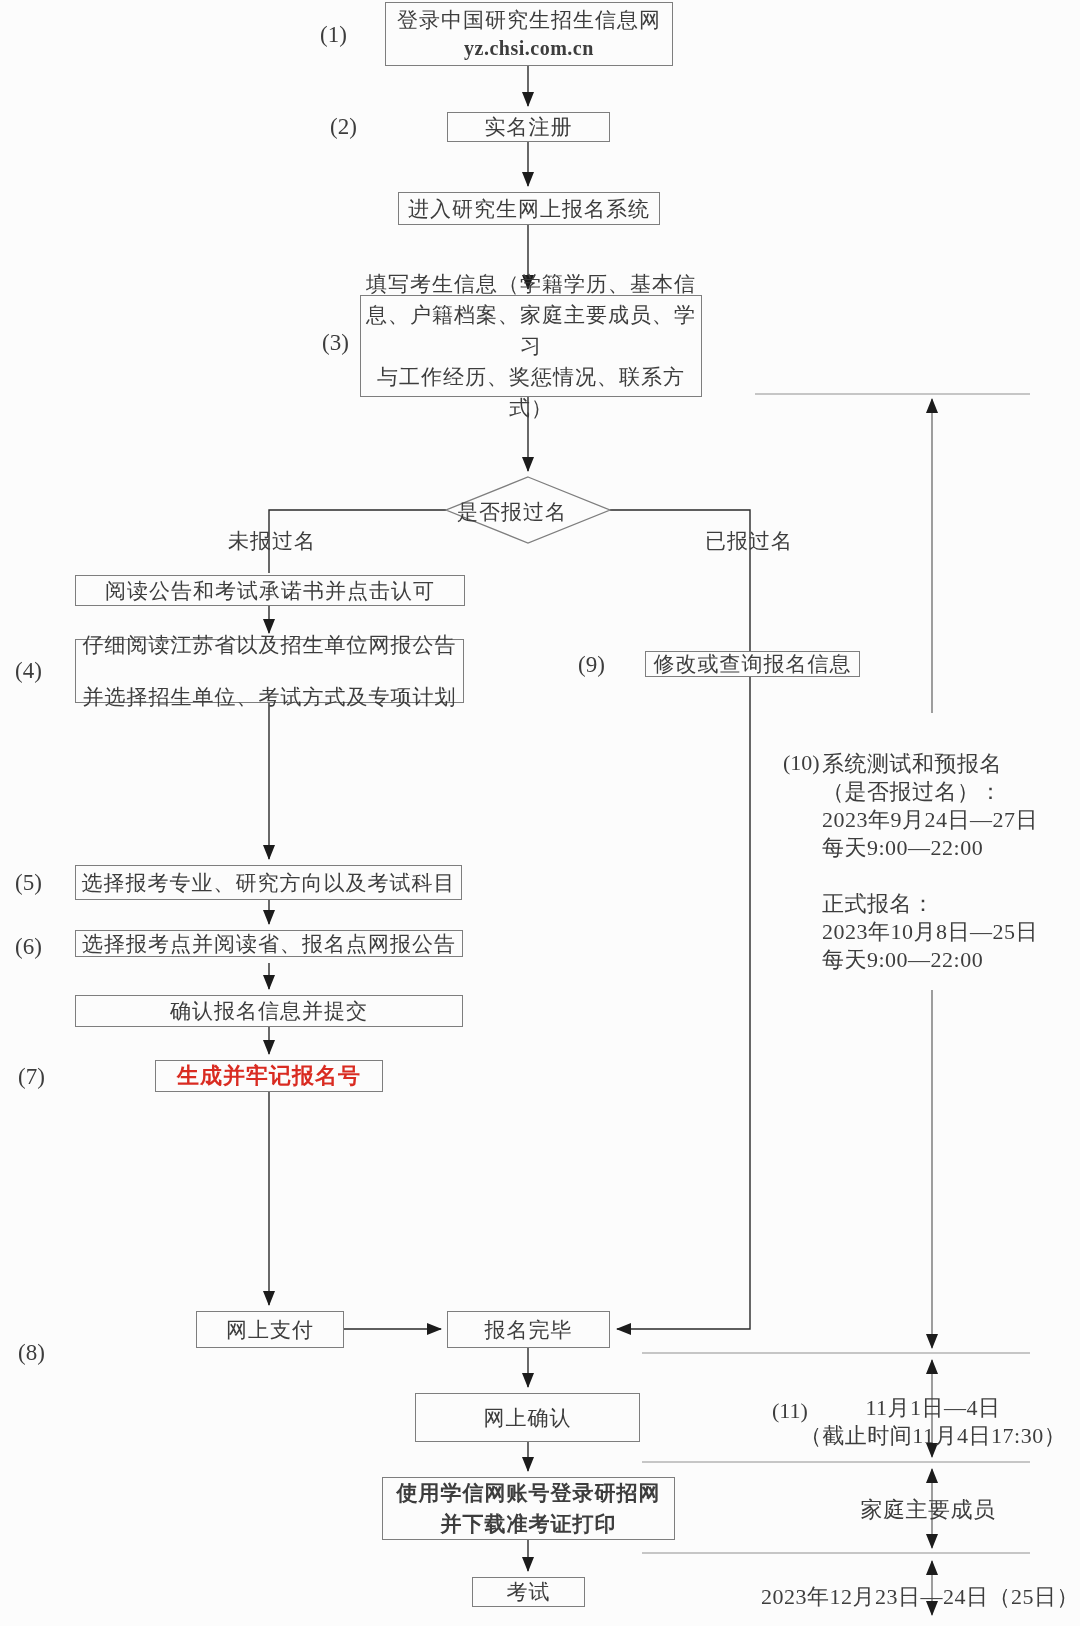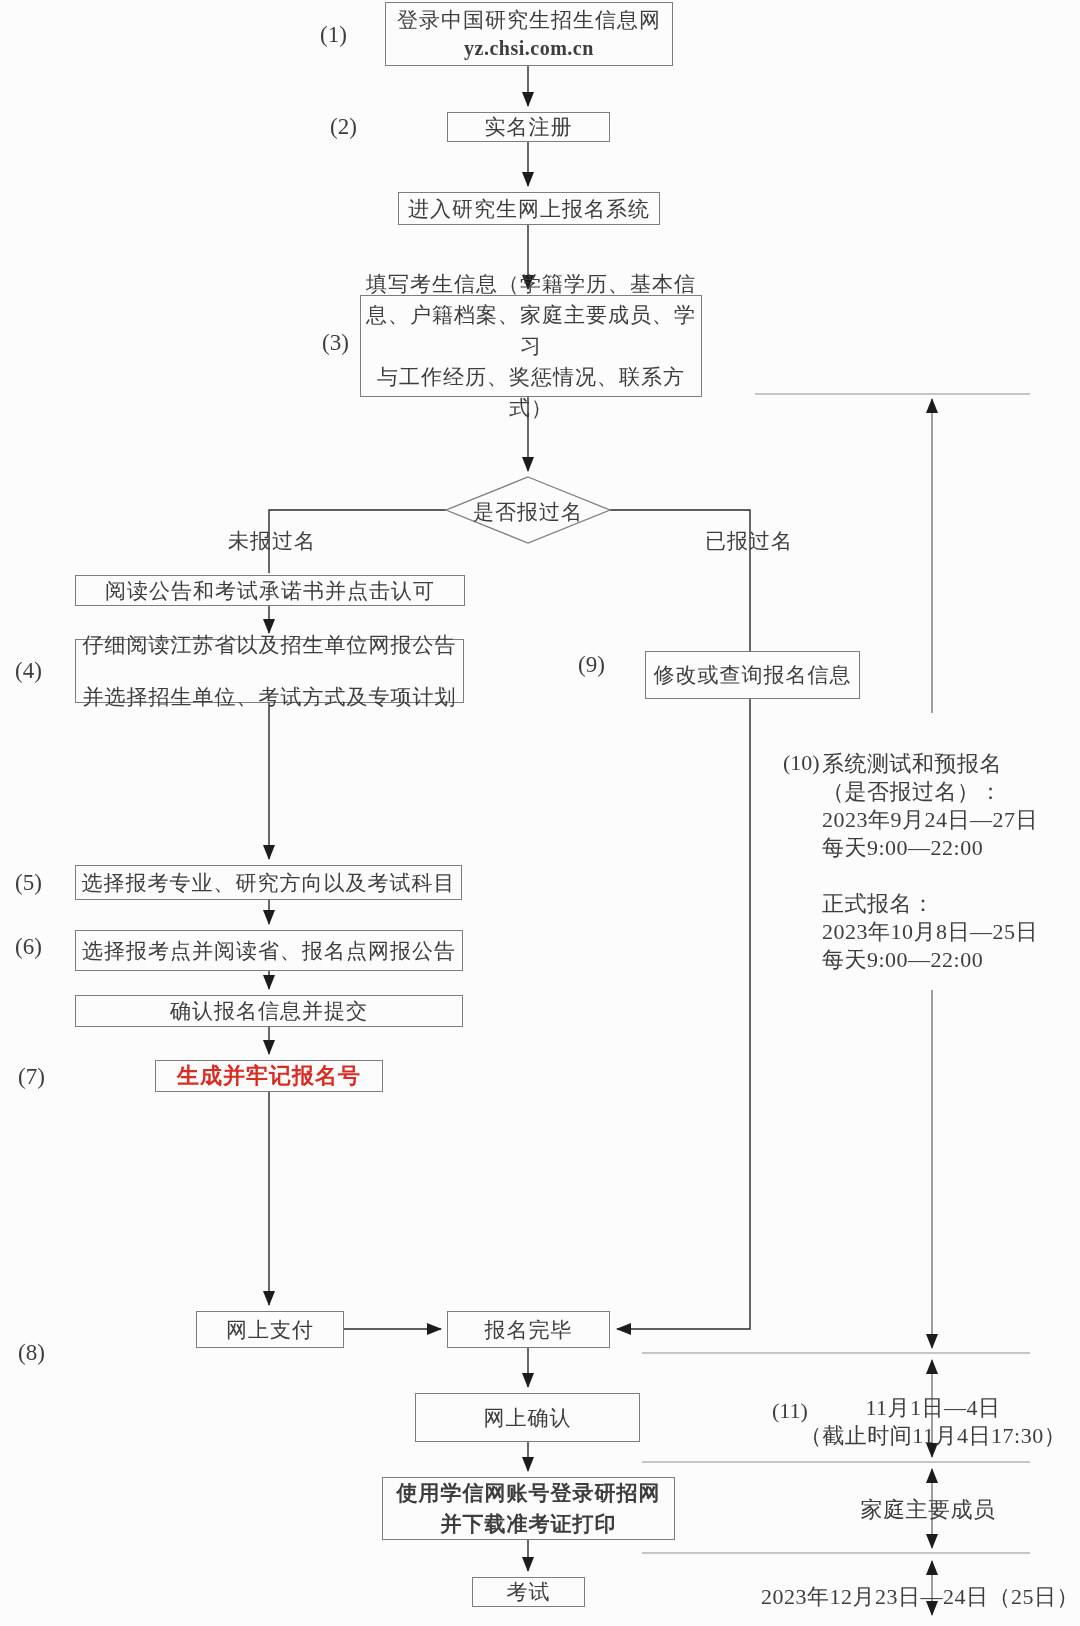--- a/index.html
+++ b/index.html
@@ -124,58 +124,58 @@
   <div class="node" style="left:398px;top:192px;width:262px;height:33px;">
     <div>进入研究生网上报名系统</div>
   </div>
 
   <div class="node multiline" style="left:360px;top:295px;width:342px;height:102px;">
     <div>填写考生信息（学籍学历、基本信</div>
     <div>息、户籍档案、家庭主要成员、学习</div>
     <div>与工作经历、奖惩情况、联系方式）</div>
   </div>
 
-  <div class="decision-label" style="left:446px;top:498px;">是否报过名</div>
+  <div class="decision-label" style="left:430px;top:498px;">是否报过名</div>
   <div class="plain" style="left:222px;top:528px;width:100px;text-align:center;">未报过名</div>
   <div class="plain" style="left:697px;top:528px;width:104px;text-align:center;">已报过名</div>
 
   <div class="node" style="left:75px;top:575px;width:390px;height:31px;">
     <div>阅读公告和考试承诺书并点击认可</div>
   </div>
 
   <div class="node multiline" style="left:75px;top:639px;width:389px;height:64px;gap:21px;">
     <div>仔细阅读江苏省以及招生单位网报公告</div>
     <div>并选择招生单位、考试方式及专项计划</div>
   </div>
 
   <div class="node" style="left:75px;top:865px;width:387px;height:35px;">
     <div>选择报考专业、研究方向以及考试科目</div>
   </div>
 
-  <div class="node" style="left:75px;top:930px;width:388px;height:41px;">
+  <div class="node" style="left:75px;top:930px;width:388px;height:27px;">
     <div>选择报考点并阅读省、报名点网报公告</div>
   </div>
 
   <div class="node" style="left:75px;top:995px;width:388px;height:32px;">
     <div>确认报名信息并提交</div>
   </div>
 
   <div class="node red-node" style="left:155px;top:1060px;width:228px;height:32px;">
     <div>生成并牢记报名号</div>
   </div>
 
   <div class="node" style="left:196px;top:1311px;width:148px;height:37px;">
     <div>网上支付</div>
   </div>
 
   <div class="node" style="left:447px;top:1311px;width:163px;height:37px;">
     <div>报名完毕</div>
   </div>
 
-  <div class="node" style="left:645px;top:651px;width:215px;height:48px;">
+  <div class="node" style="left:645px;top:651px;width:215px;height:26px;">
     <div>修改或查询报名信息</div>
   </div>
 
   <div class="node" style="left:415px;top:1393px;width:225px;height:49px;">
     <div>网上确认</div>
   </div>
 
   <div class="node multiline" style="left:382px;top:1477px;width:293px;height:63px;font-weight:bold;">
     <div>使用学信网账号登录研招网</div>
     <div>并下载准考证打印</div>

